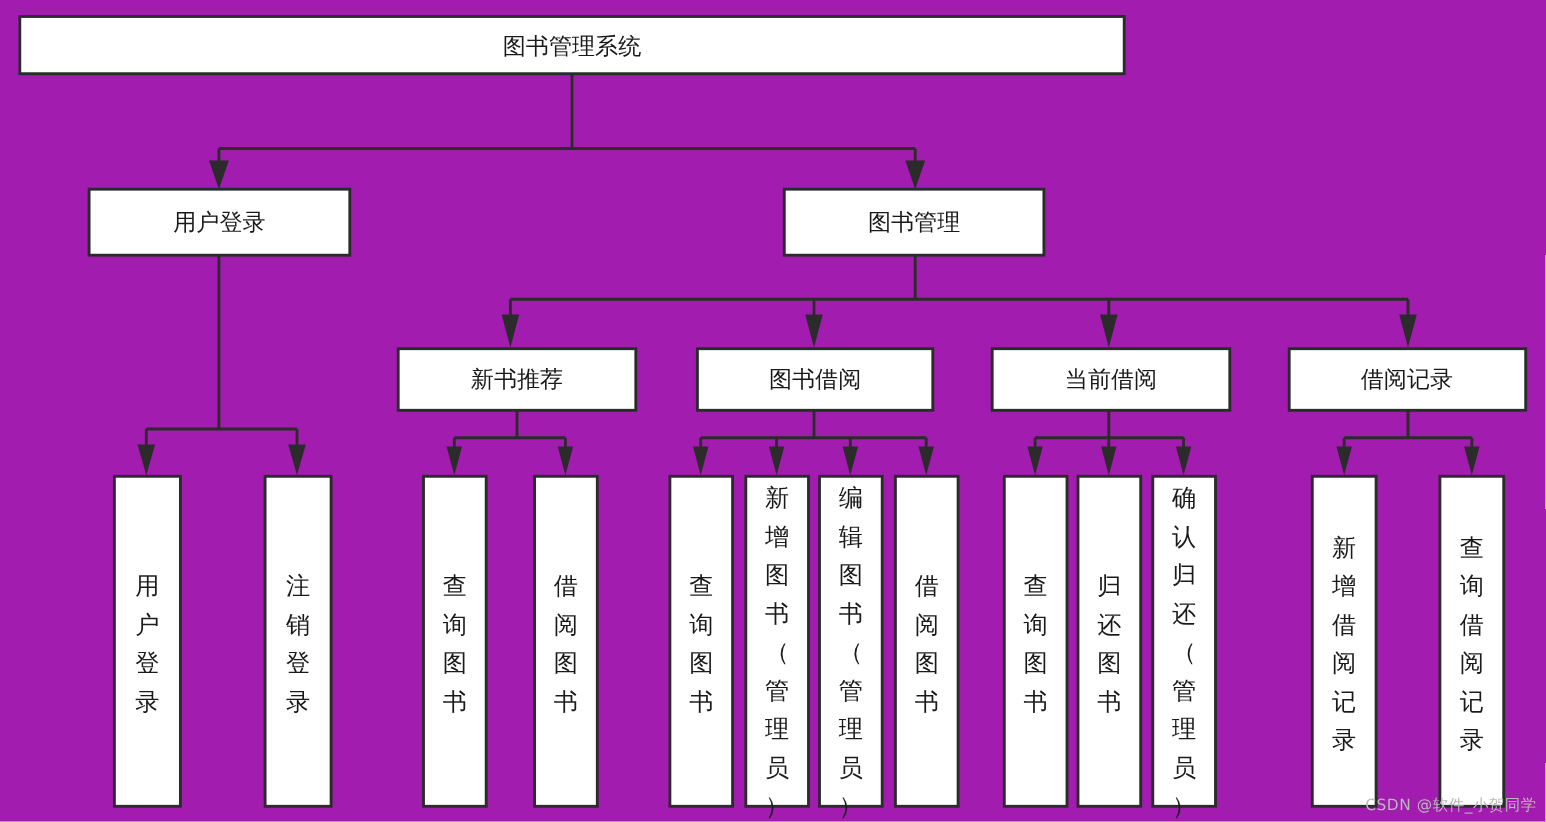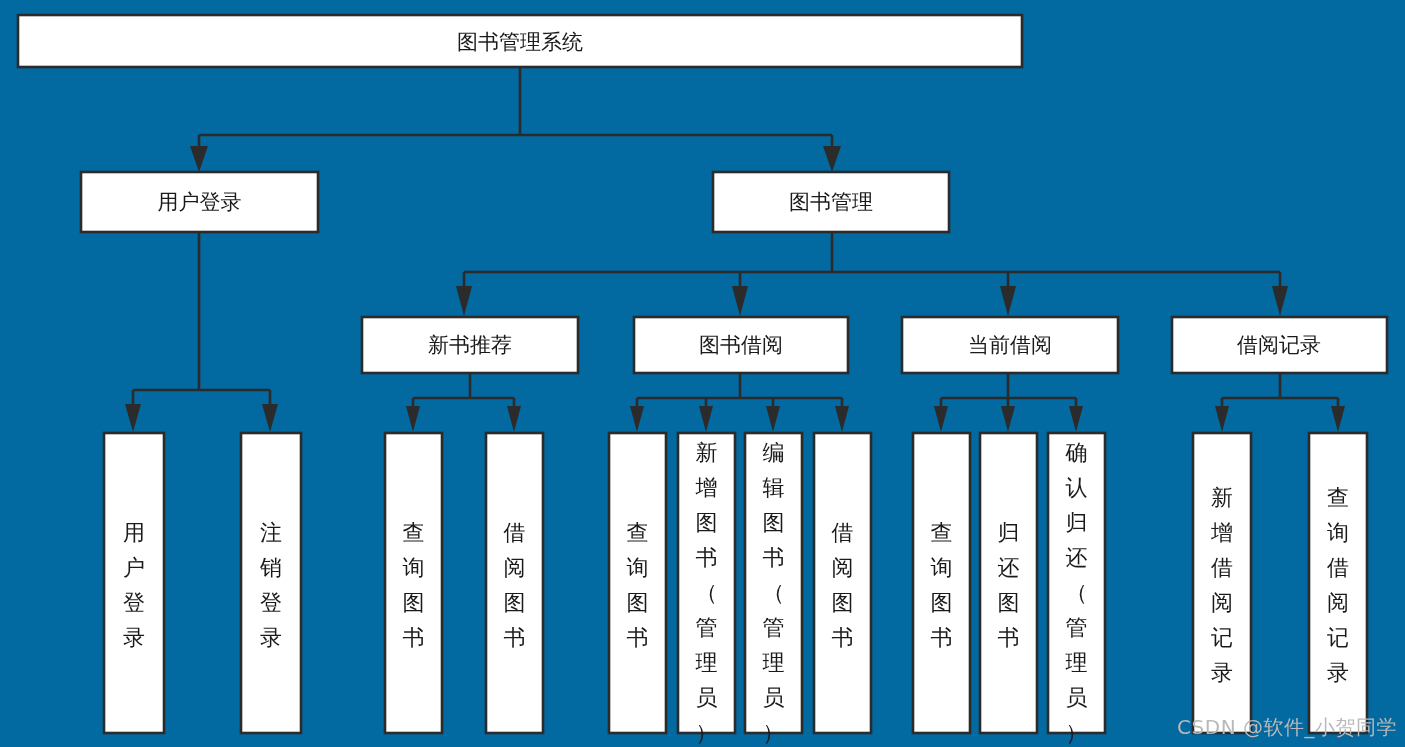--- a/index.html
+++ b/index.html
@@ -8,21 +8,21 @@
     padding: 0;
     background: #ffffff;
   }
   body {
     font-family: "DejaVu Sans", "Liberation Sans", sans-serif;
   }
   #diagram-root {
     position: relative;
     width: 1405px;
     height: 747px;
-    background: #0369a1;
+    background: #a21caf;
     overflow: hidden;
   }
   svg#flow {
     position: absolute;
     left: 0;
     top: 0;
     width: 1405px;
     height: 747px;
     display: block;
   }
@@ -56,21 +56,21 @@
     font-family: "DejaVu Sans", "Liberation Sans", sans-serif;
     fill: #1a1a1a;
     font-size: 22px;
     text-anchor: middle;
   }
   .watermark {
     position: absolute;
     right: 8px;
     bottom: 6px;
     font-family: "DejaVu Sans", "Liberation Sans", sans-serif;
-    font-size: 20px;
+    font-size: 14px;
     color: #b9b9b9;
     letter-spacing: 0.5px;
     white-space: nowrap;
     user-select: none;
   }
 </style>
 </head>
 <body>
 
 <div id="diagram-root">

